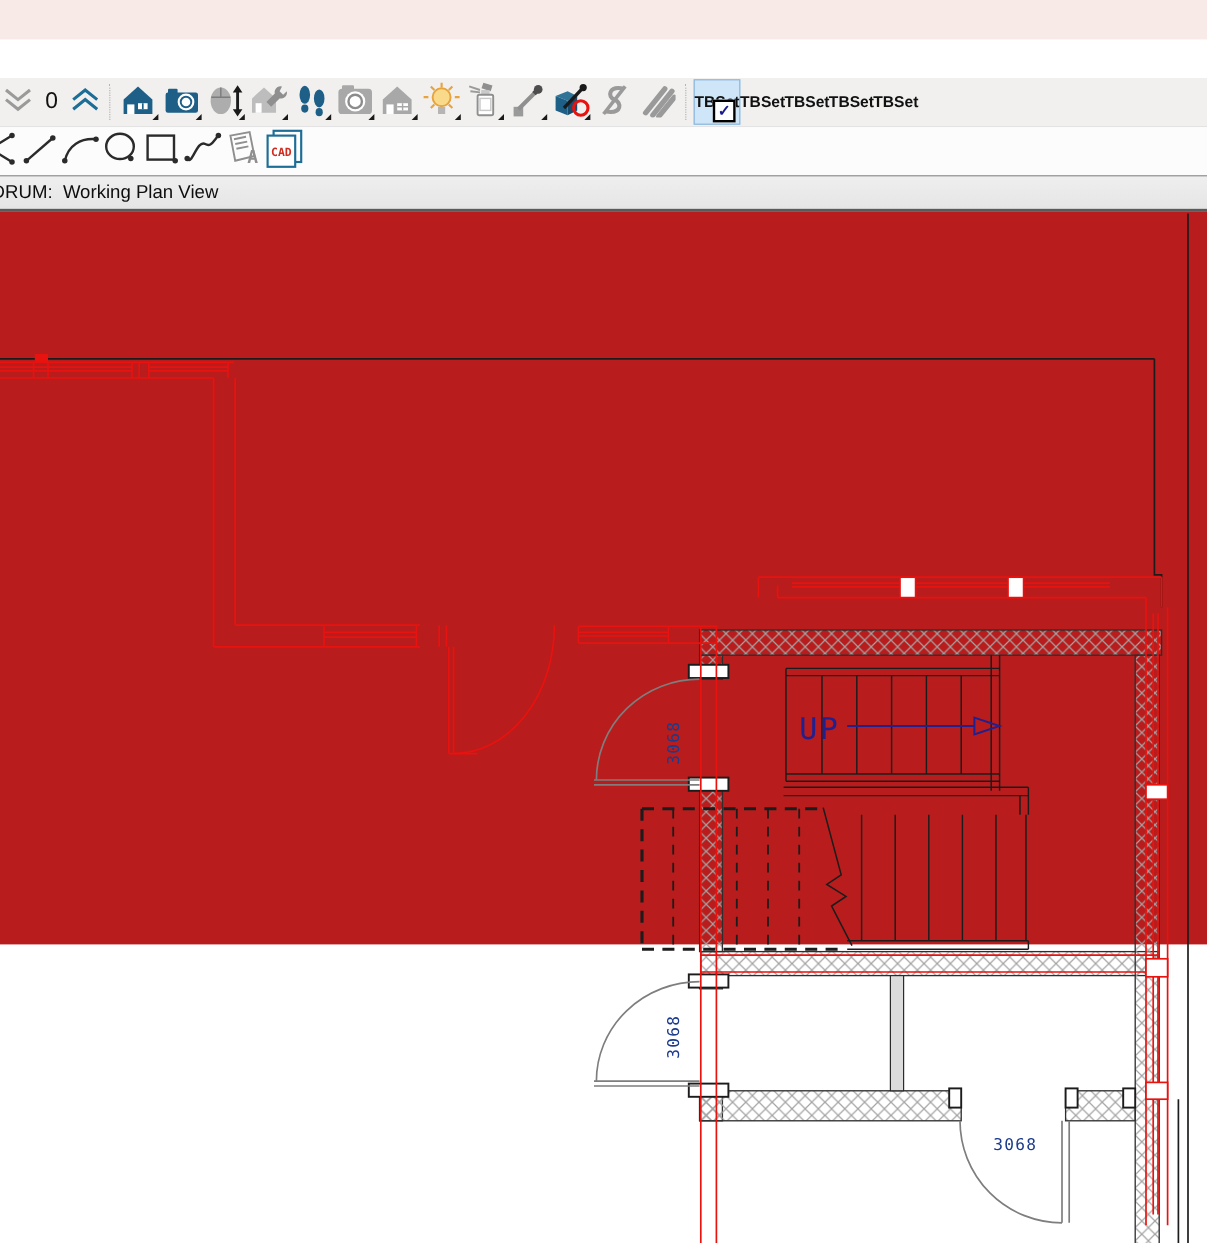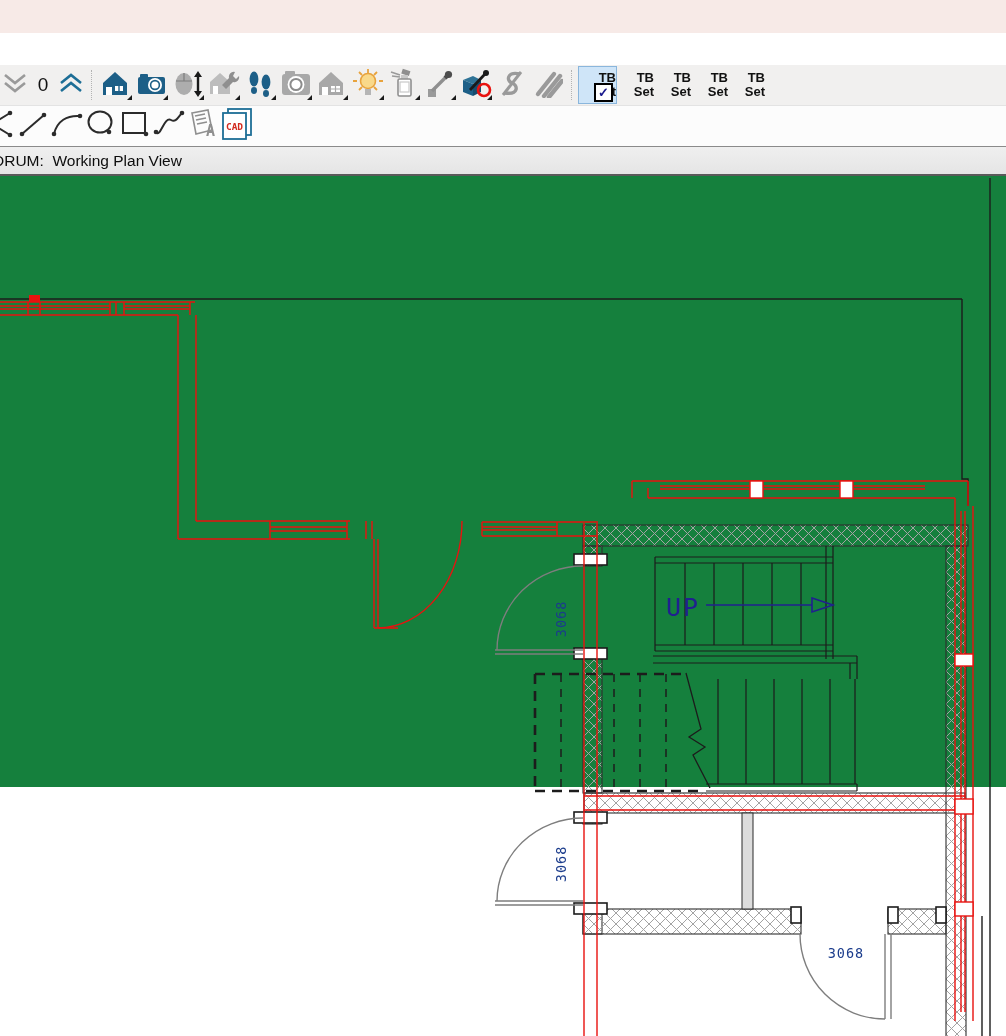--- a/index.html
+++ b/index.html
@@ -6,32 +6,32 @@
   .app{position:relative;width:1006px;height:1036px;font-family:"Liberation Sans",sans-serif;overflow:hidden;background:#fff;}
   .topbar{height:33px;background:#f7eae7;}
   .gap{height:32px;background:#ffffff;}
   
   .toolbar1{height:40px;background:#f1f0ef;display:flex;align-items:center;border-bottom:1px solid #e3e3e3;}
   .tbtn{position:relative;width:36px;height:34px;display:flex;align-items:center;justify-content:center;flex:0 0 auto;}
   .tbtn.narrow{width:30px;}
   .fly::after{content:"";position:absolute;right:2px;bottom:2px;border-left:5px solid transparent;border-bottom:5px solid #1a1a1a;}
   .count{font-size:19px;color:#111;width:26px;text-align:center;}
   .sep{width:1px;height:30px;border-left:1px dotted #b3b3b3;margin:0 5px;flex:0 0 auto;}
-  .tbset{position:relative;width:37px;height:36px;display:flex;flex-direction:column;align-items:flex-end;justify-content:center;font-weight:bold;font-size:13px;line-height:14px;color:#111;flex:0 0 auto;}
+  .tbset{position:relative;width:37px;height:36px;display:flex;flex-direction:row;align-items:center;justify-content:center;font-weight:bold;font-size:13px;line-height:14px;color:#111;flex:0 0 auto;}
   .tbset.selected{background:#cfe5f8;border:1px solid #8ab6dc;}
   .checkbox{position:absolute;left:15px;top:16px;width:15px;height:15px;background:#fff;border:2px solid #000;display:flex;align-items:center;justify-content:center;font-size:13px;font-weight:bold;color:#1a1a8e;}
   
   .toolbar2{height:40px;background:#fcfcfc;display:flex;align-items:center;}
   .dtool{position:relative;width:34px;height:36px;display:flex;align-items:center;justify-content:center;flex:0 0 auto;}
   .dtool.first{width:22px;margin-left:-6px;overflow:hidden;}
   
   .titlebar{height:30px;background:linear-gradient(#efefef,#e5e5e5);border-top:1px solid #8a8a8a;border-bottom:2px solid #5a5a5a;display:flex;align-items:center;overflow:hidden;box-sizing:border-box;}
   .titlebar span{position:relative;left:-7px;font-size:15.5px;color:#0d0d0d;white-space:pre;}
   
-  .canvas{position:relative;width:1006px;height:611px;background:#15803d;}
+  .canvas{position:relative;width:1006px;height:611px;background:#b91c1c;}
   svg text{font-family:"DejaVu Sans Mono",monospace;}
 </style>
 </head>
 <body>
 
 <div class="app">
   <div class="topbar"></div>
   <div class="gap"></div>
 
   <div class="toolbar1">

